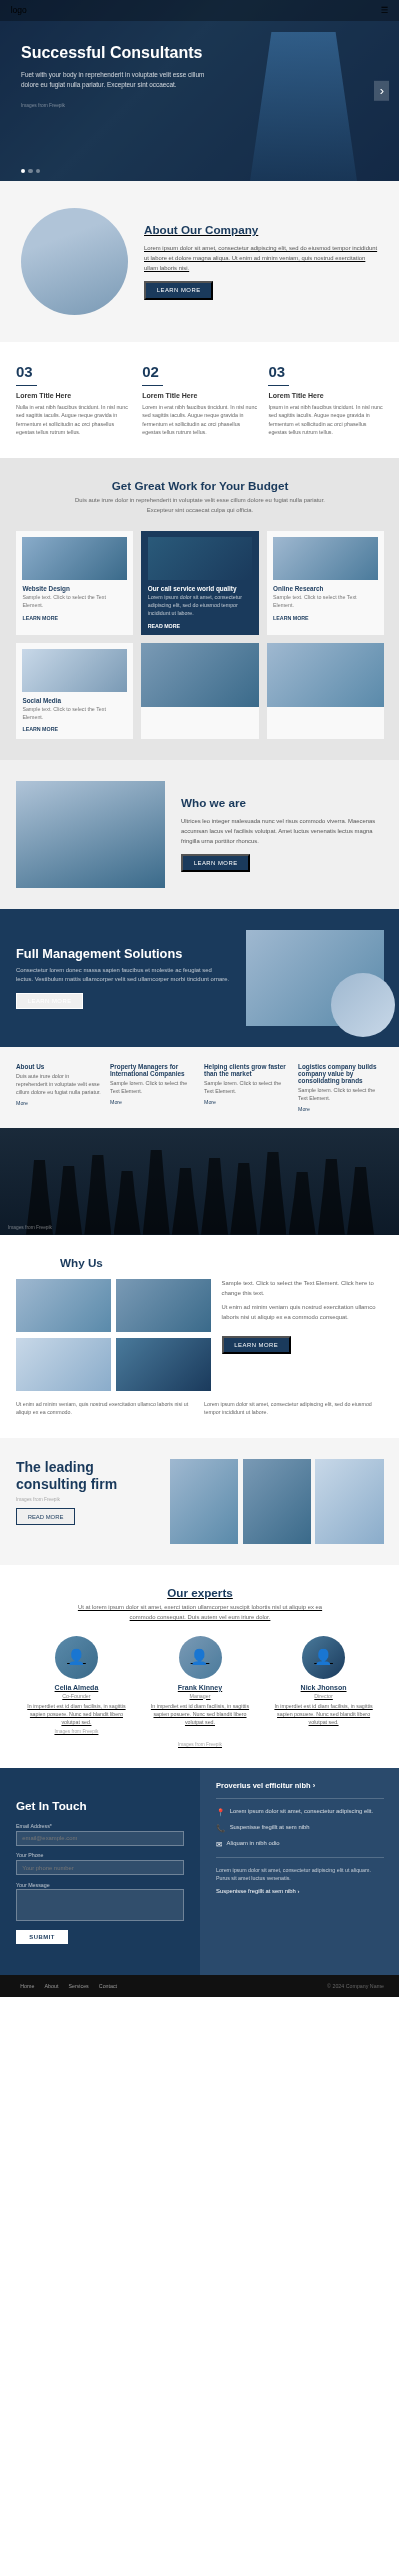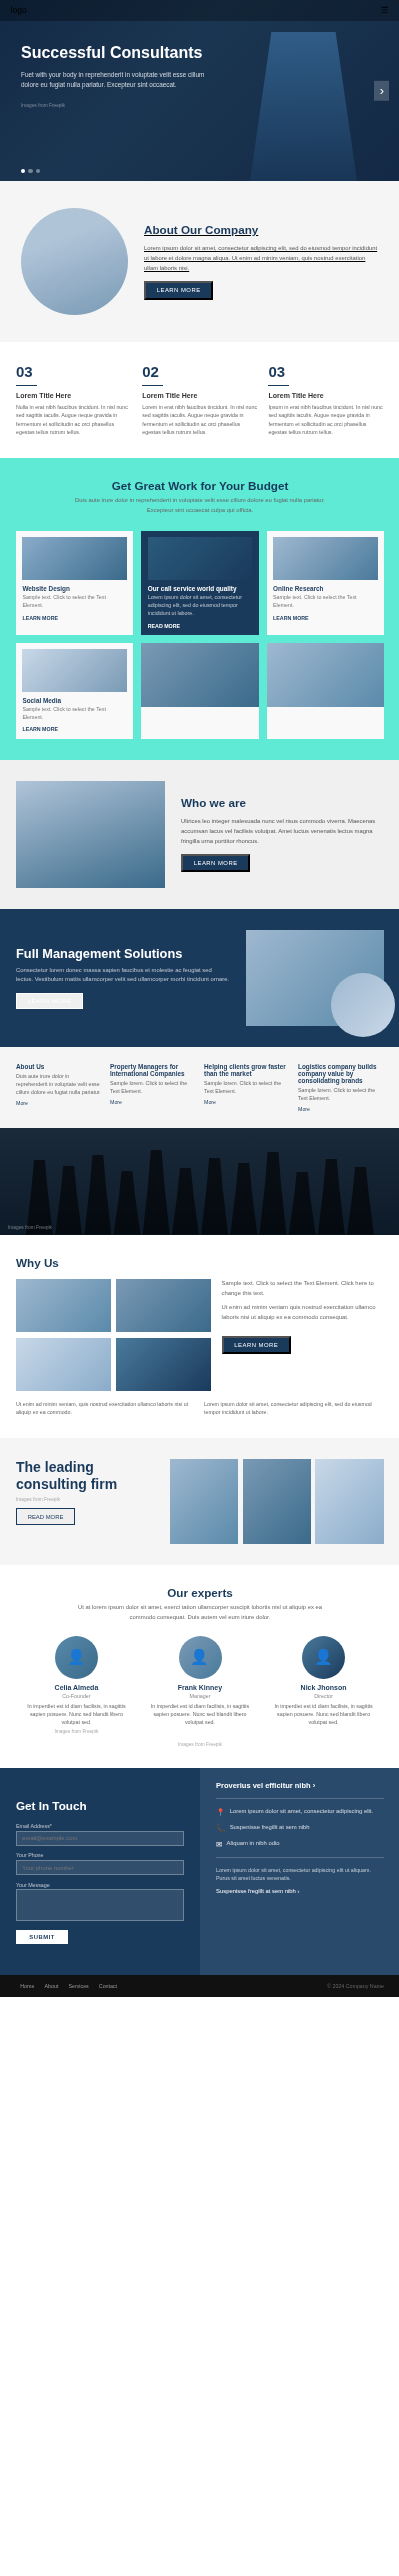--- a/index.html
+++ b/index.html
@@ -70,21 +70,21 @@
     .three-cols {
       display: flex; padding: 21px 16px; gap: 10.7px; background: #fff;
     }
     .col-item { flex: 1; }
     .col-num { font-size: 15px; font-weight: bold; color: #1a3a5c; margin-bottom: 4.3px; }
     .col-title { font-size: 7px; font-weight: bold; color: #333; margin-bottom: 4.3px; }
     .col-text { font-size: 5.3px; color: #666; line-height: 1.6; }
     .col-divider { width: 21px; height: 1.1px; background: #1a3a5c; margin: 5.3px 0; }
 
     
-    .great-work { padding: 21px 16px; background: #5eead4; }
+    .great-work { padding: 21px 16px; background: #e5e5e5; }
     .section-title { text-align: center; font-size: 11.7px; color: #1a3a5c; margin-bottom: 4.3px; }
     .section-sub { text-align: center; font-size: 5.9px; color: #666; max-width: 266px; margin: 0 auto 16px; line-height: 1.6; }
 
     .services-grid { display: grid; grid-template-columns: 1fr 1fr 1fr; gap: 8px; }
     .service-card { background: #f9f9f9; padding: 6.4px; }
     .service-img {
       width: 100%; height: 43px;
       background: linear-gradient(135deg, #7a9ab5 0%, #4a7a9b 100%);
       margin-bottom: 4.3px;
     }
@@ -187,21 +187,21 @@
       border: 0.5px solid #1a3a5c; color: #1a3a5c; font-size: 5.9px;
       text-transform: uppercase; cursor: pointer;
     }
     .leading-imgs { display: flex; gap: 4.3px; flex: 1.5; }
     .leading-img {
       flex: 1; height: 85px;
       background: linear-gradient(135deg, #9fb8d0 0%, #4a7a9b 100%);
     }
 
     
-    .our-experts { padding: 21px 20px; background: #fff; }
+    .our-experts { padding: 21px 20px; background: #fff; text-decoration: underline; }
     .experts-intro { text-align: center; font-size: 5.9px; color: #666; max-width: 266px; margin: 0 auto 13.3px; line-height: 1.6; }
     .experts-grid { display: flex; gap: 10.7px; margin-bottom: 8px; }
     .expert-card { flex: 1; text-align: center; }
     .expert-avatar {
       width: 43px; height: 43px; border-radius: 50%; margin: 0 auto 5.3px;
       background: linear-gradient(135deg, #c8d8e8 0%, #7a9ab5 100%);
       display: flex; align-items: center; justify-content: center;
       font-size: 15px; color: #fff;
     }
     .expert-name { font-size: 7px; font-weight: bold; color: #1a3a5c; margin-bottom: 1.6px; }
@@ -412,21 +412,21 @@
     <div class="silhouette" style="height:72px;"></div>
     <div class="silhouette" style="height:83px;"></div>
     <div class="silhouette" style="height:63px;"></div>
     <div class="silhouette" style="height:76px;"></div>
     <div class="silhouette" style="height:68px;"></div>
   </div>
   <div class="team-src">Images from Freepik</div>
 </div>
 
 <section class="why-us">
-  <h2 class="section-title" style="text-align:left;margin-bottom:10.7px;">Why Us</h2>
+  <h2 class="section-title" style="text-align:left;margin-bottom:10.7px;margin-left:44px;">Why Us</h2>
   <div class="why-us-inner">
     <div class="why-us-imgs">
       <div class="why-img-block" style="background:linear-gradient(135deg,#9fb8d0 0%,#5a8aaa 100%);height:53px;"></div>
       <div class="why-img-block" style="background:linear-gradient(135deg,#7a9ab5 0%,#3a6a8a 100%);height:53px;"></div>
       <div class="why-img-block" style="background:linear-gradient(135deg,#c8d8e8 0%,#8aacca 100%);height:53px;"></div>
       <div class="why-img-block" style="background:linear-gradient(135deg,#4a7a9b 0%,#1a3a5c 100%);height:53px;"></div>
     </div>
     <div class="why-text">
       <p>Sample text. Click to select the Text Element. Click here to change this text.</p>
       <p style="margin-top:5.3px;">Ut enim ad minim veniam quis nostrud exercitation ullamco laboris nisi ut aliquip ex ea commodo consequat.</p>

